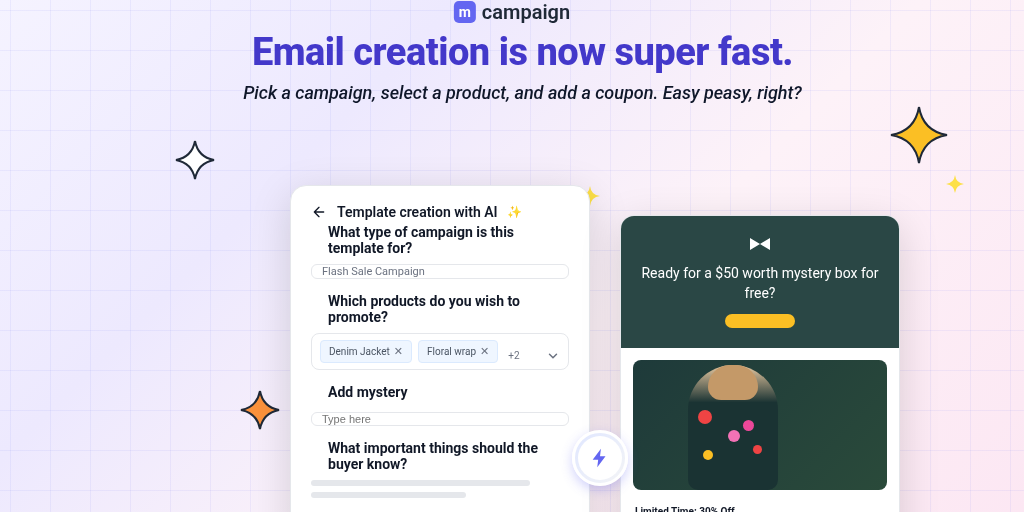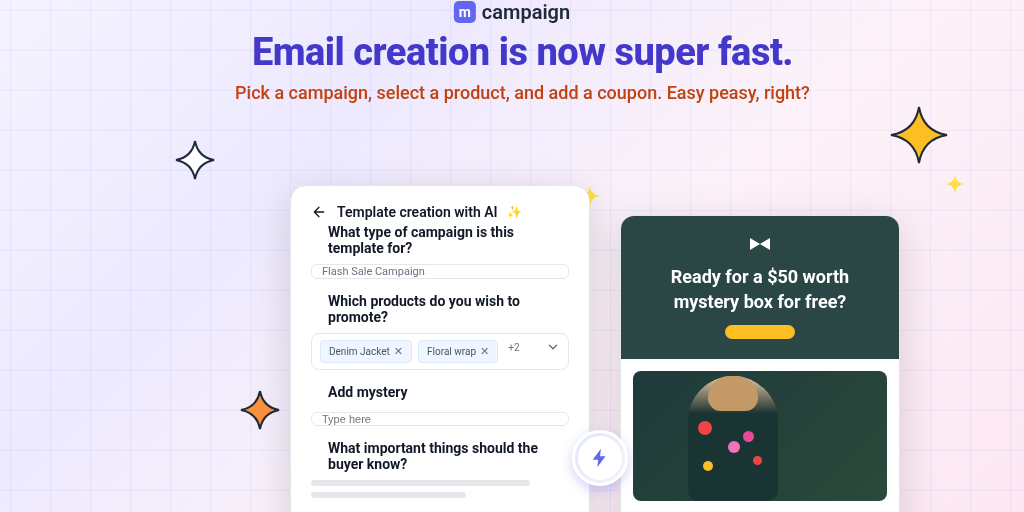--- a/index.html
+++ b/index.html
@@ -54,22 +54,23 @@
   }
   .headline {
     font-size: 38px;
     font-weight: 800;
     color: #4338ca;
     letter-spacing: -0.5px;
     margin-bottom: 8px;
   }
   .subheadline {
     font-size: 18px;
-    color: #c2410c;
+    color: #0f172a;
     font-weight: 500;
+    font-style: italic;
   }
   .star-yellow {
     position: absolute;
     top: 105px;
     right: 75px;
     width: 60px;
     height: 60px;
   }
   .star-white {
     position: absolute;
@@ -136,21 +137,21 @@
     padding: 0 10px;
     border: 1px solid #e5e7eb;
     border-radius: 6px;
     font-size: 11px;
     color: #6b7280;
     background: white;
     margin-bottom: 14px;
   }
   .product-row {
     display: flex;
-    align-items: flex-start;
+    align-items: flex-end;
     gap: 6px;
     border: 1px solid #e5e7eb;
     border-radius: 8px;
     padding: 6px 8px;
     margin-bottom: 14px;
   }
   .chip {
     display: inline-flex;
     align-items: center;
     gap: 4px;
@@ -199,22 +200,22 @@
     padding: 22px 20px 16px;
     text-align: center;
     color: white;
   }
   .hero-icon {
     width: 20px;
     height: 12px;
     margin: 0 auto 10px;
   }
   .hero-title {
-    font-size: 18px;
-    font-weight: 700;
+    font-size: 14px;
+    font-weight: 400;
     line-height: 1.4;
     margin-bottom: 10px;
   }
   .hero-cta {
     display: inline-block;
     width: 70px;
     height: 14px;
     background: #fbbf24;
     border-radius: 7px;
   }

